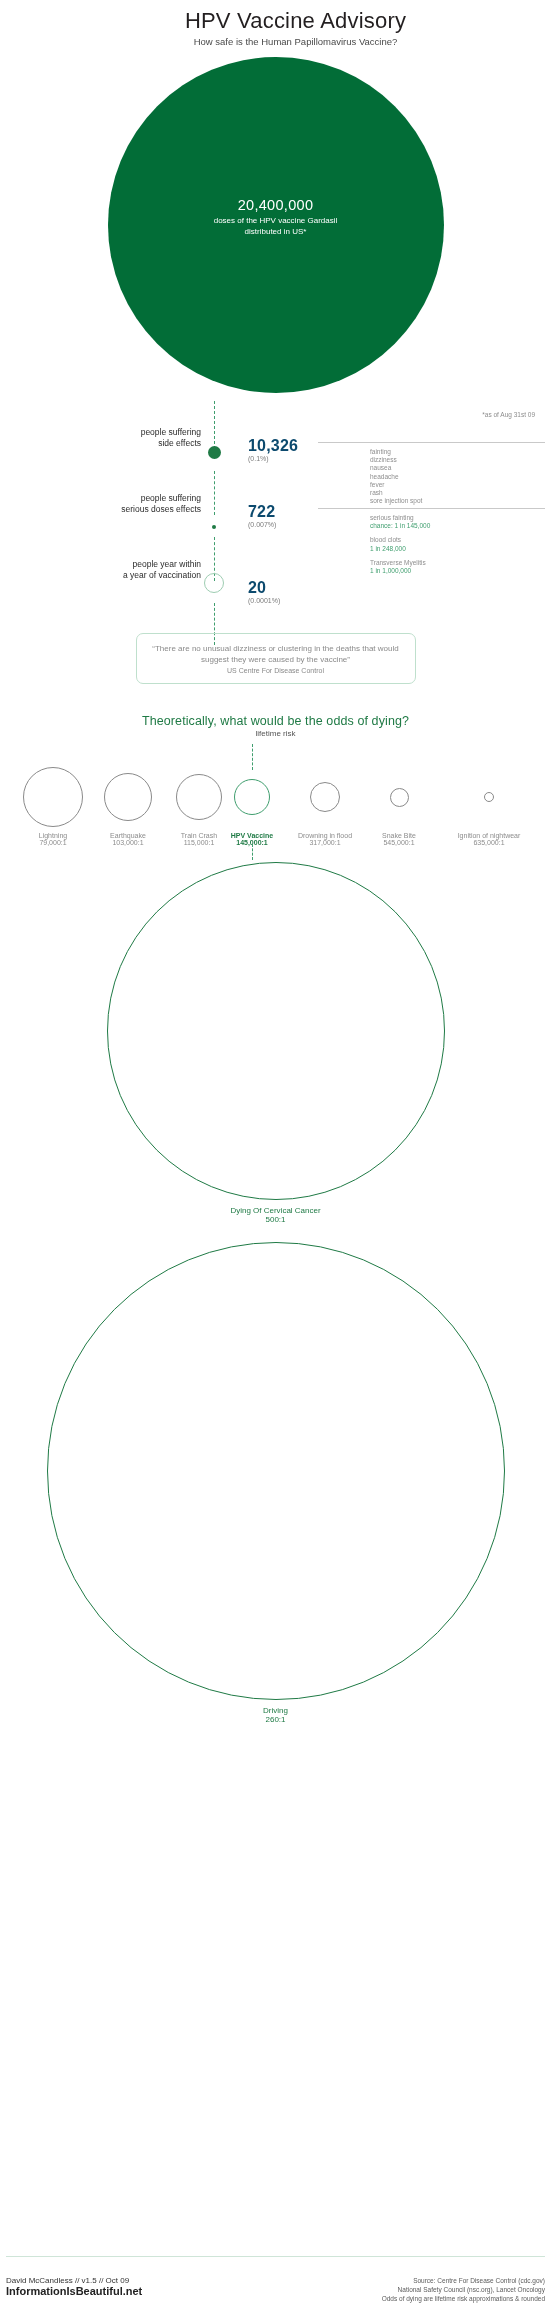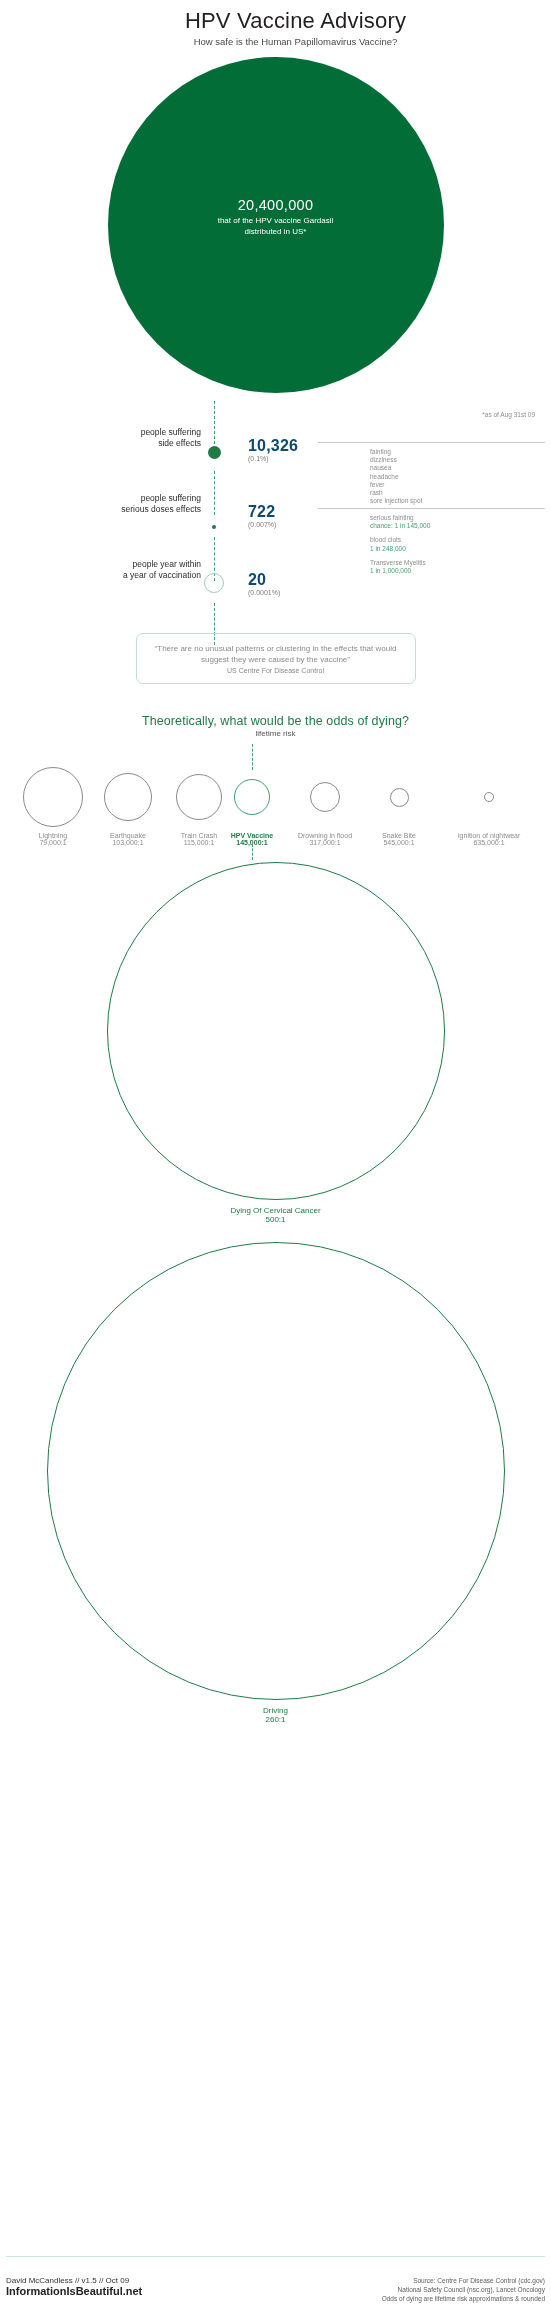--- a/index.html
+++ b/index.html
@@ -272,21 +272,21 @@
 
 <div class="header">
   <div class="title">HPV Vaccine Advisory</div>
   <div class="subtitle">How safe is the Human Papillomavirus Vaccine?</div>
 </div>
 
 <div class="hero-wrap">
   <div class="hero-circle"></div>
   <div class="hero-text">
     <div class="hero-number">20,400,000</div>
-    <div class="hero-caption">that of the HPV vaccine Gardasil</div>
+    <div class="hero-caption">doses of the HPV vaccine Gardasil</div>
     <div class="hero-caption">distributed in US*</div>
   </div>
   <div class="asof">*as of Aug 31st 09</div>
 </div>
 
 <div class="rows">
 
   <div class="dash" style="top:-26px;height:48px;"></div>
   <div class="dash" style="top:44px;height:44px;"></div>
   <div class="dash" style="top:110px;height:44px;"></div>
@@ -352,29 +352,29 @@
   </div>
 
   <div class="row">
     <div class="row-label">
       <div>people year within</div>
       <div>a year of vaccination</div>
     </div>
     <div class="row-dot-cell" style="top:14px;">
       <span class="dot-hollow" style="width:20px;height:20px;"></span>
     </div>
-    <div class="row-value" style="top:12px;">
+    <div class="row-value" style="top:20px;">
       <div class="big-num">20</div>
       <div class="pct">(0.0001%)</div>
     </div>
   </div>
 </div>
 
 <div class="quote-box">
-  <div class="quote-text">“There are no unusual patterns or clustering in the effects that would suggest they were caused by the vaccine”</div>
+  <div class="quote-text">“There are no unusual dizziness or clustering in the deaths that would suggest they were caused by the vaccine”</div>
   <div class="quote-src">US Centre For Disease Control</div>
 </div>
 
 <div class="odds-head">
   <div class="odds-title">Theoretically, what would be the odds of dying?</div>
   <div class="odds-sub">lifetime risk</div>
 </div>
 
 <div class="odds-row">
   <div class="dash" style="left:252px;top:-6px;height:26px;"></div>

